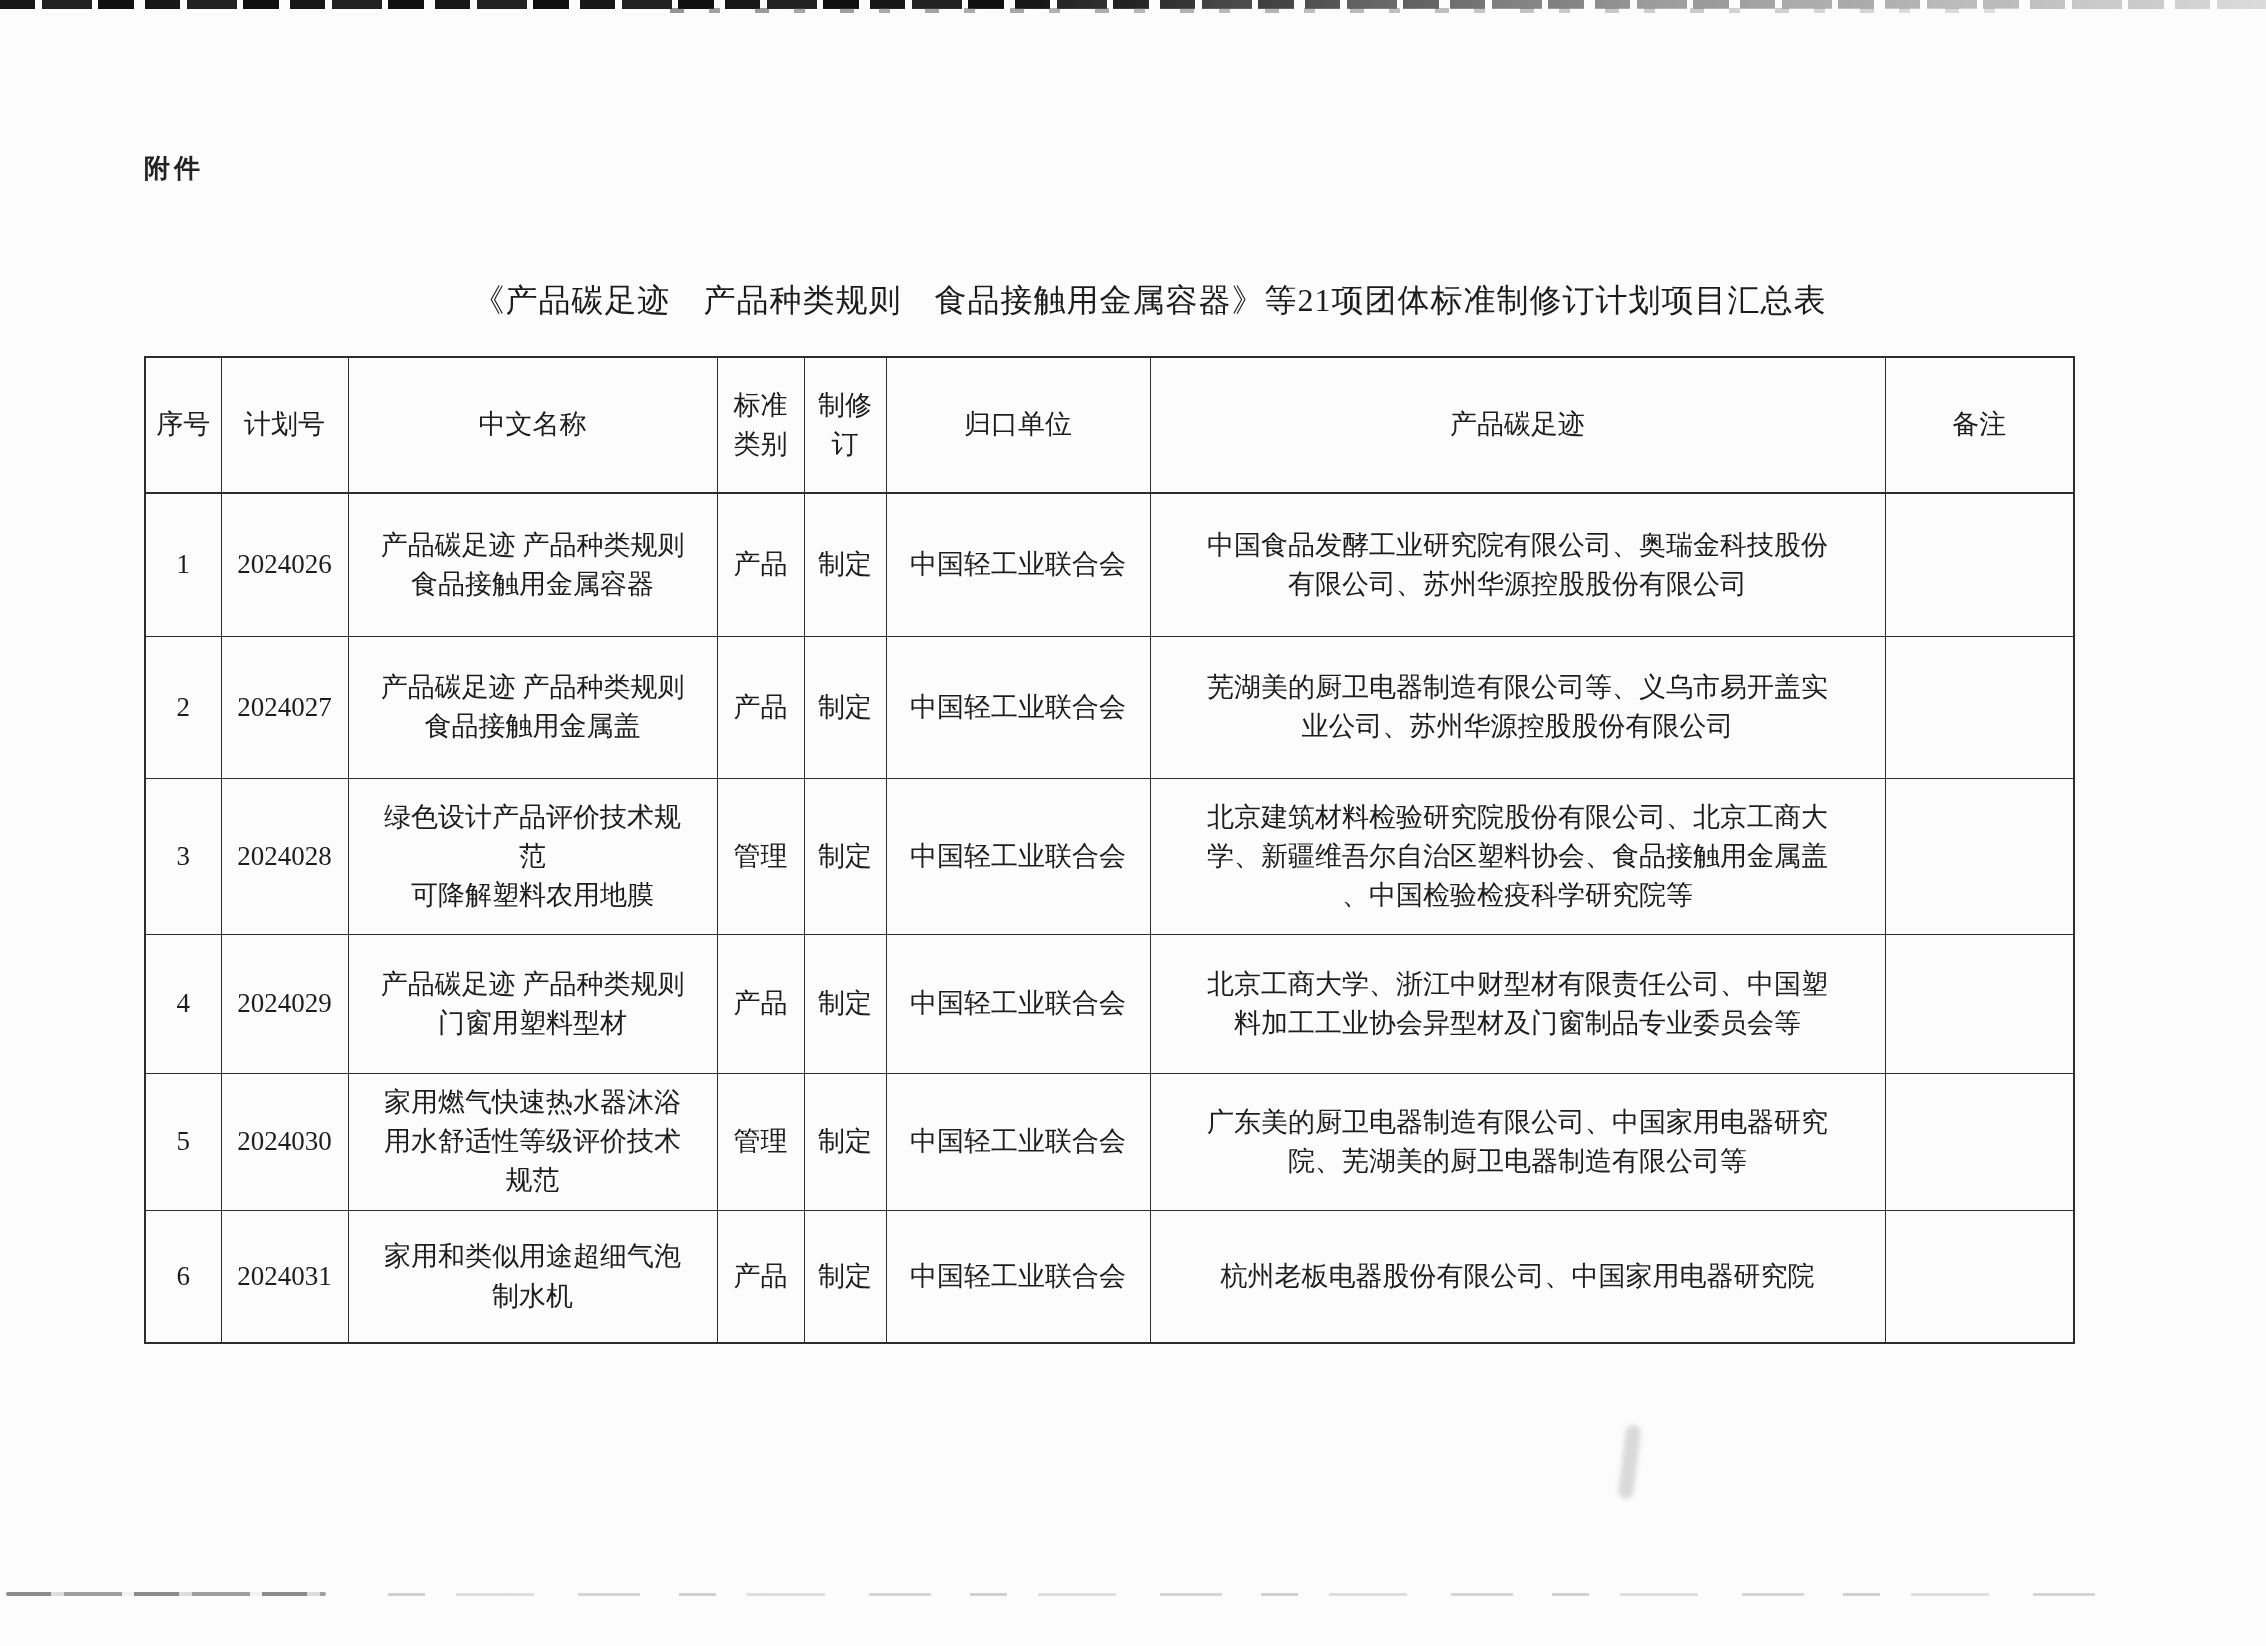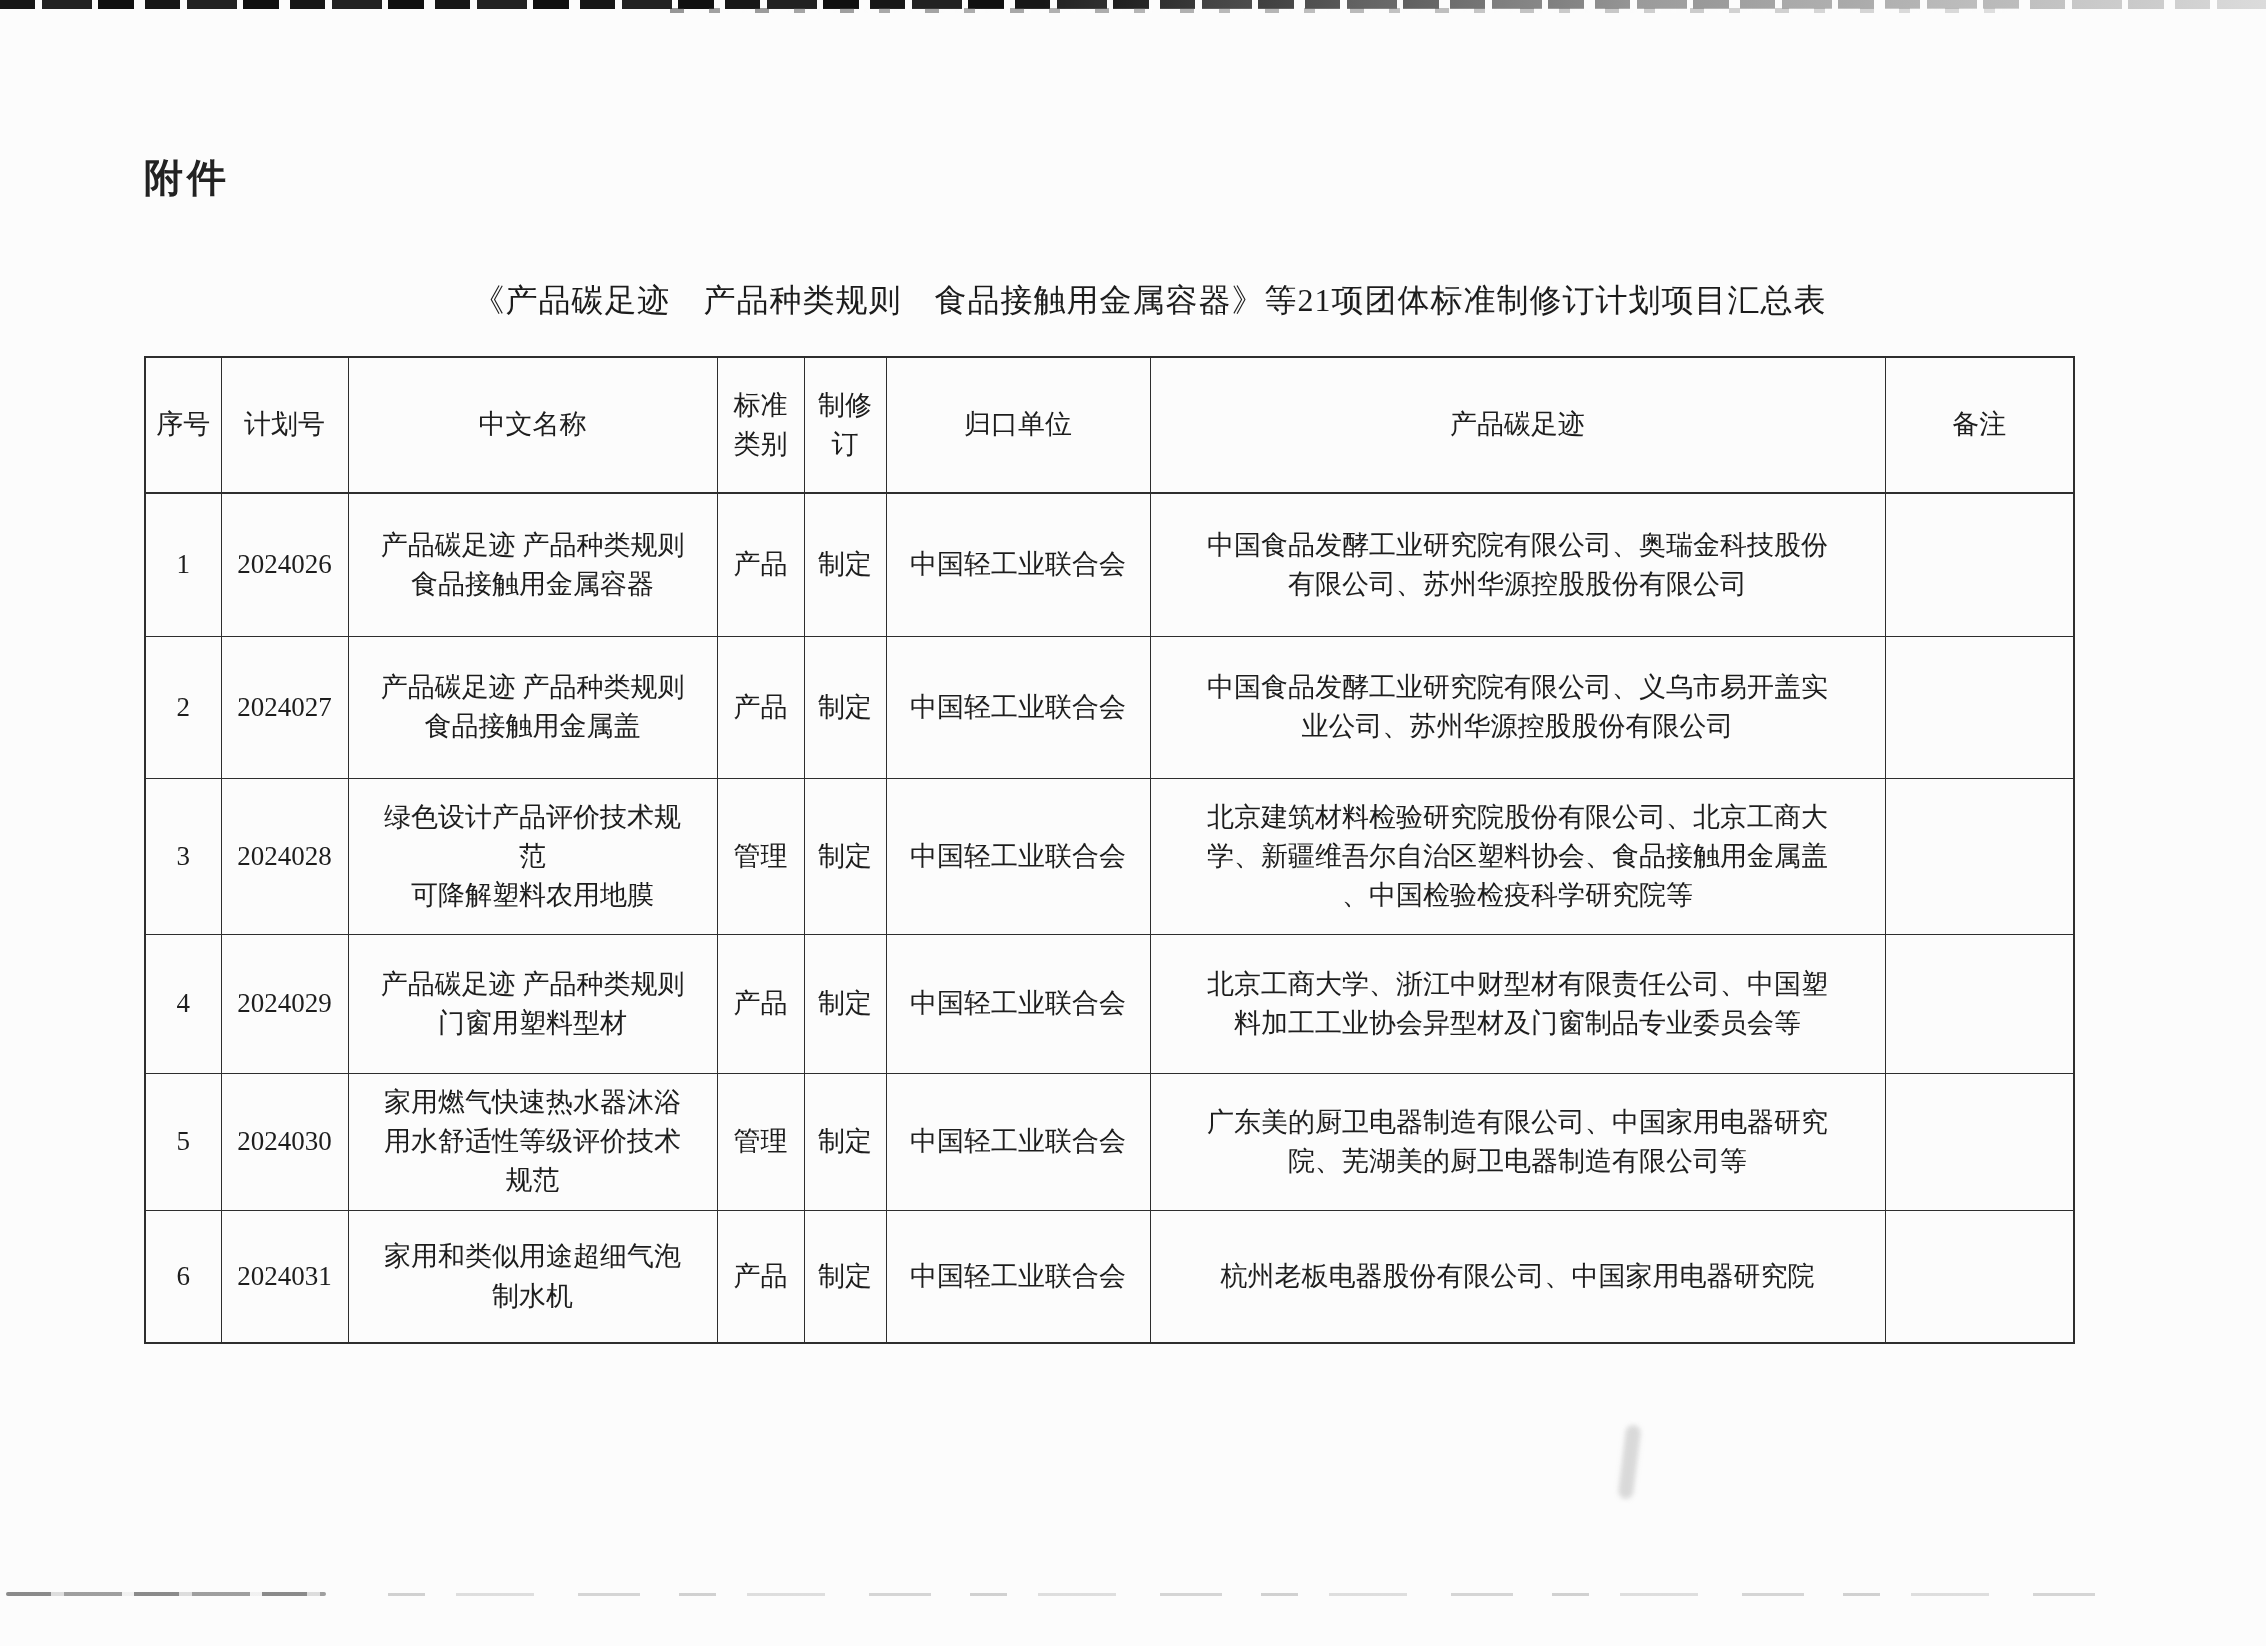--- a/index.html
+++ b/index.html
@@ -39,21 +39,21 @@
       linear-gradient(90deg, rgba(252,252,252,0) 0%, rgba(252,252,252,0.7) 100%),
       repeating-linear-gradient(90deg,
         #333 0 13.6px, rgba(0,0,0,0) 13.6px 39px,
         #444 39px 50px, rgba(0,0,0,0) 50px 85px);
   }
   .attachment {
     position: absolute;
     left: 144px;
     top: 151px;
     font-family: "Liberation Sans", "DejaVu Sans", sans-serif;
-    font-size: 39px;
+    font-size: 26px;
     font-weight: 600;
     letter-spacing: 3.9px;
     color: #222;
   }
   .doc-title {
     position: absolute;
     left: 16px;
     top: 279px;
     width: 2267px;
     text-align: center;
@@ -173,21 +173,21 @@
         <td></td>
       </tr>
       <tr class="r1">
         <td>2</td>
         <td>2024027</td>
         <td class="cell-name">产品碳足迹 产品种类规则
 食品接触用金属盖</td>
         <td>产品</td>
         <td>制定</td>
         <td>中国轻工业联合会</td>
-        <td class="cell-draft">中国食品发酵工业研究院有限公司、义乌市易开盖实
+        <td class="cell-draft">芜湖美的厨卫电器制造有限公司等、义乌市易开盖实
 业公司、苏州华源控股股份有限公司</td>
         <td></td>
       </tr>
       <tr class="r2">
         <td>3</td>
         <td>2024028</td>
         <td class="cell-name">绿色设计产品评价技术规
 范
 可降解塑料农用地膜</td>
         <td>管理</td>

